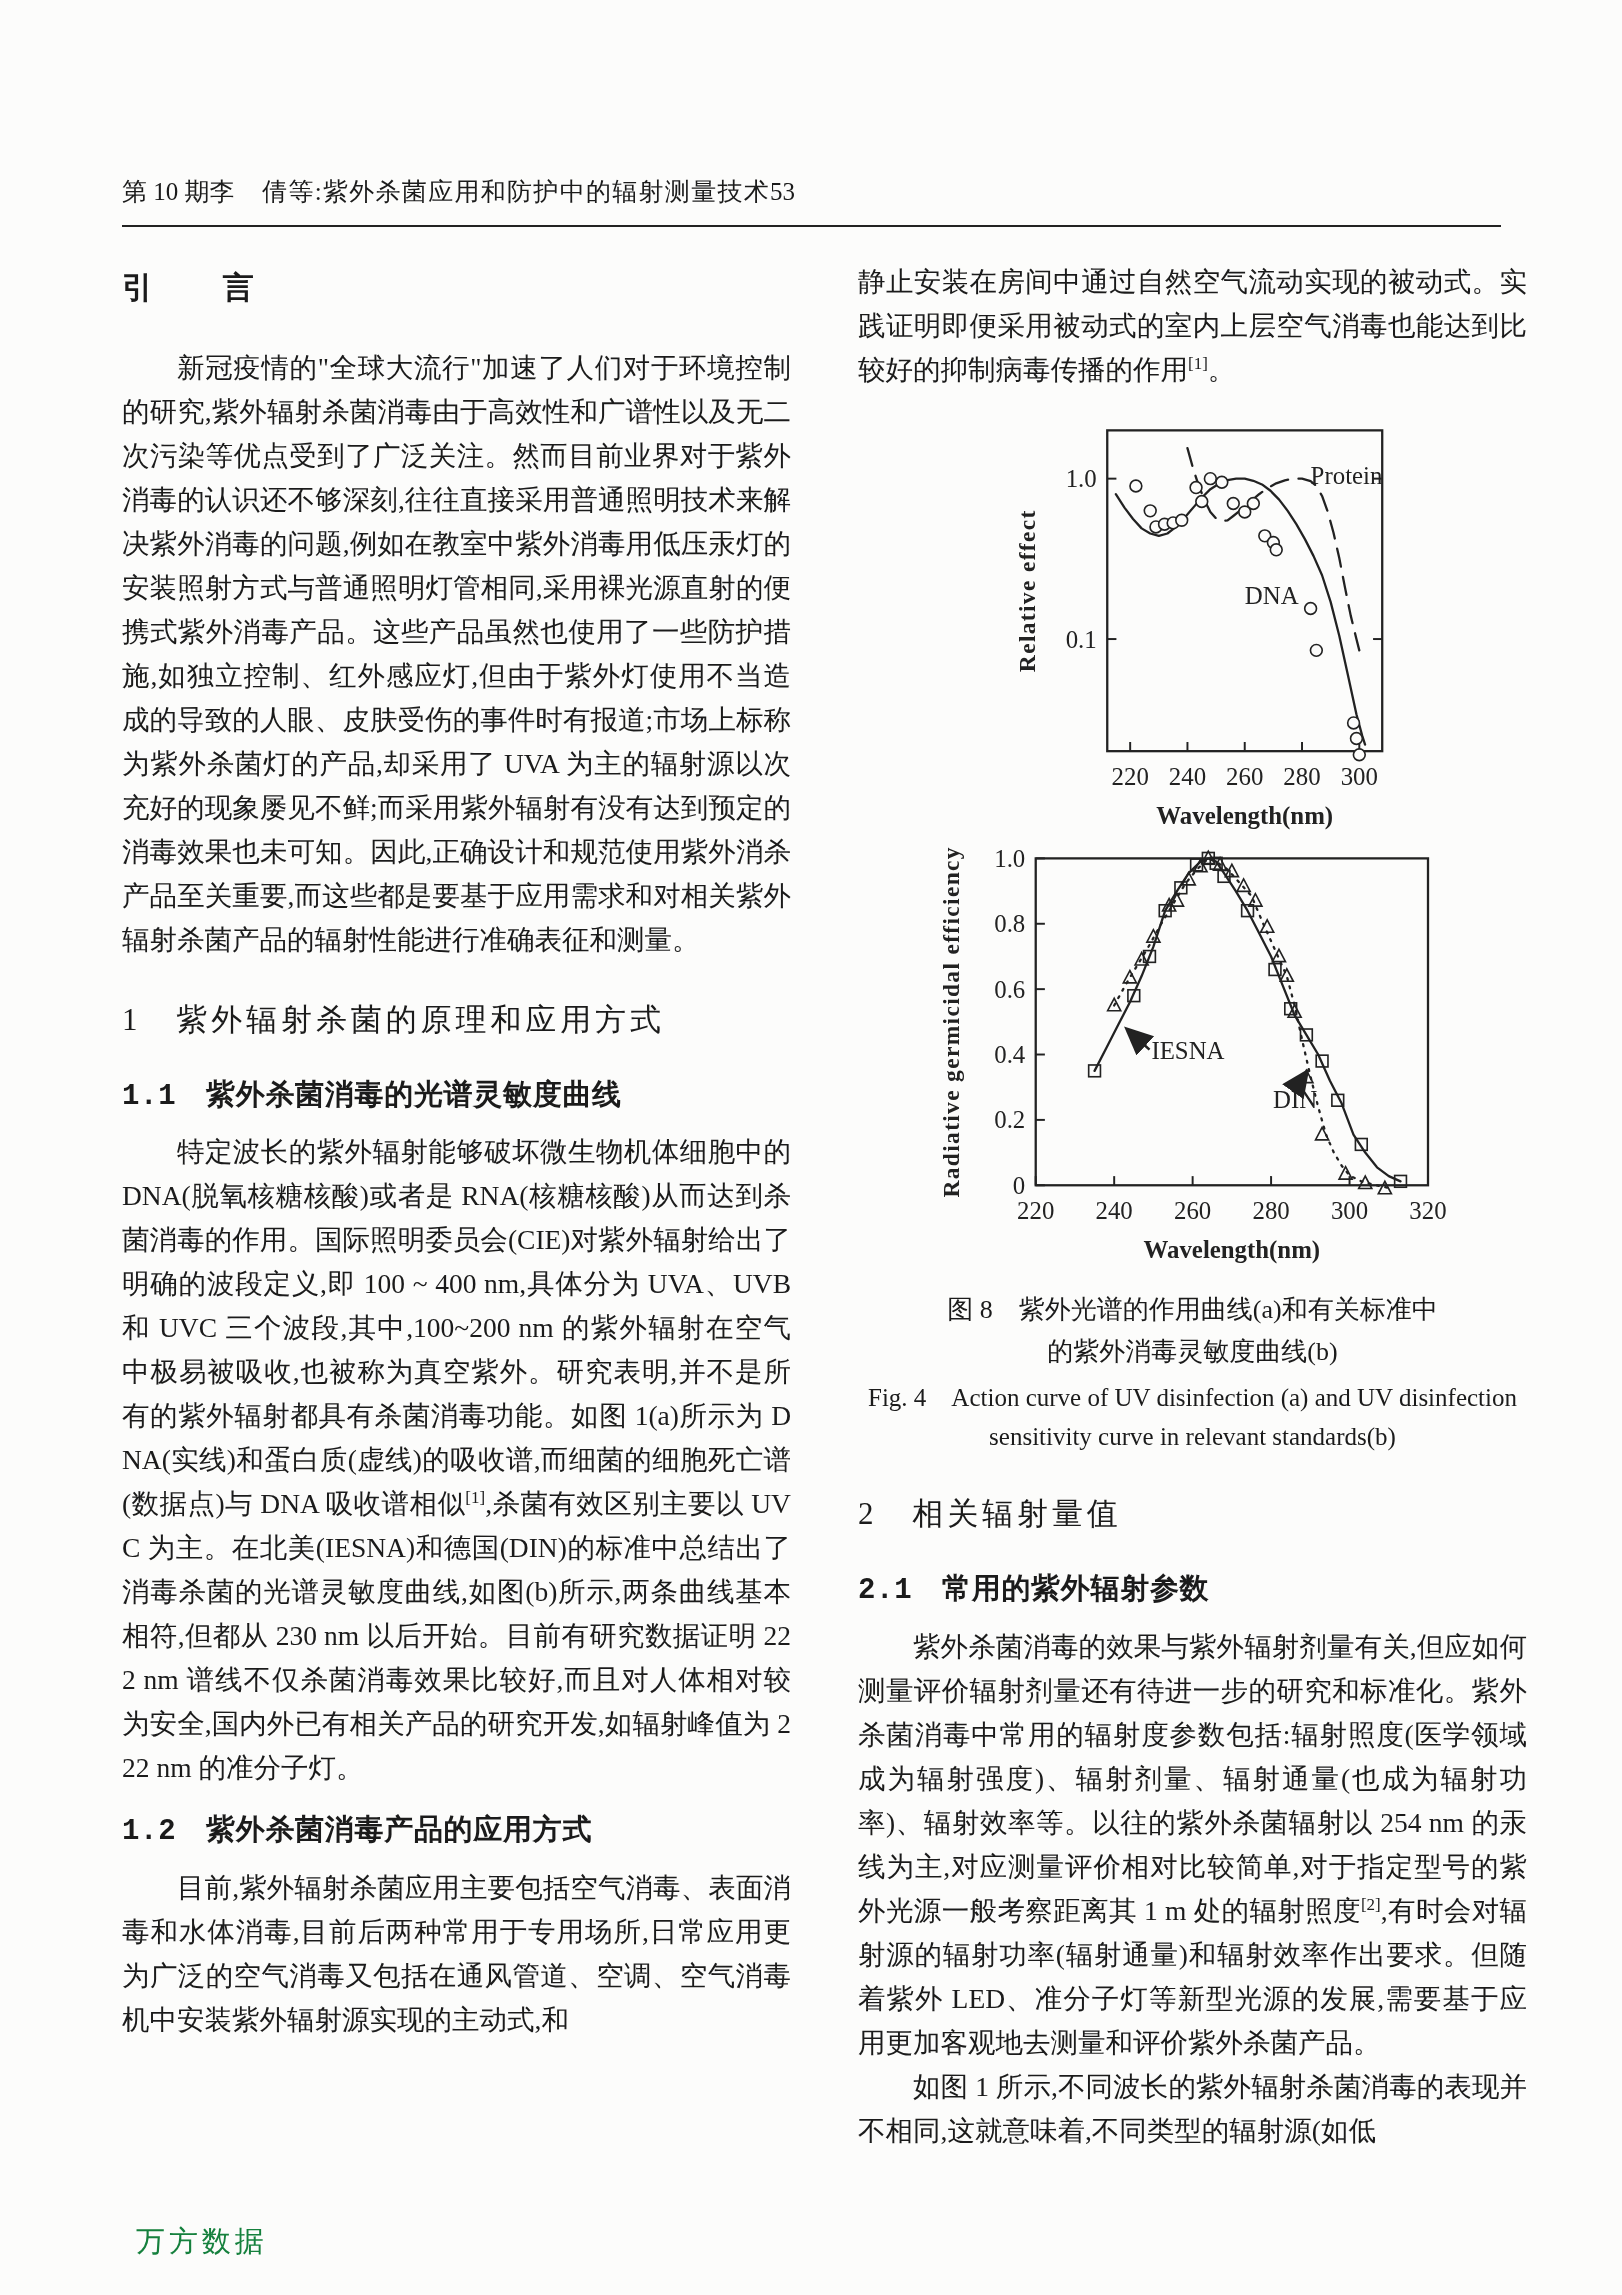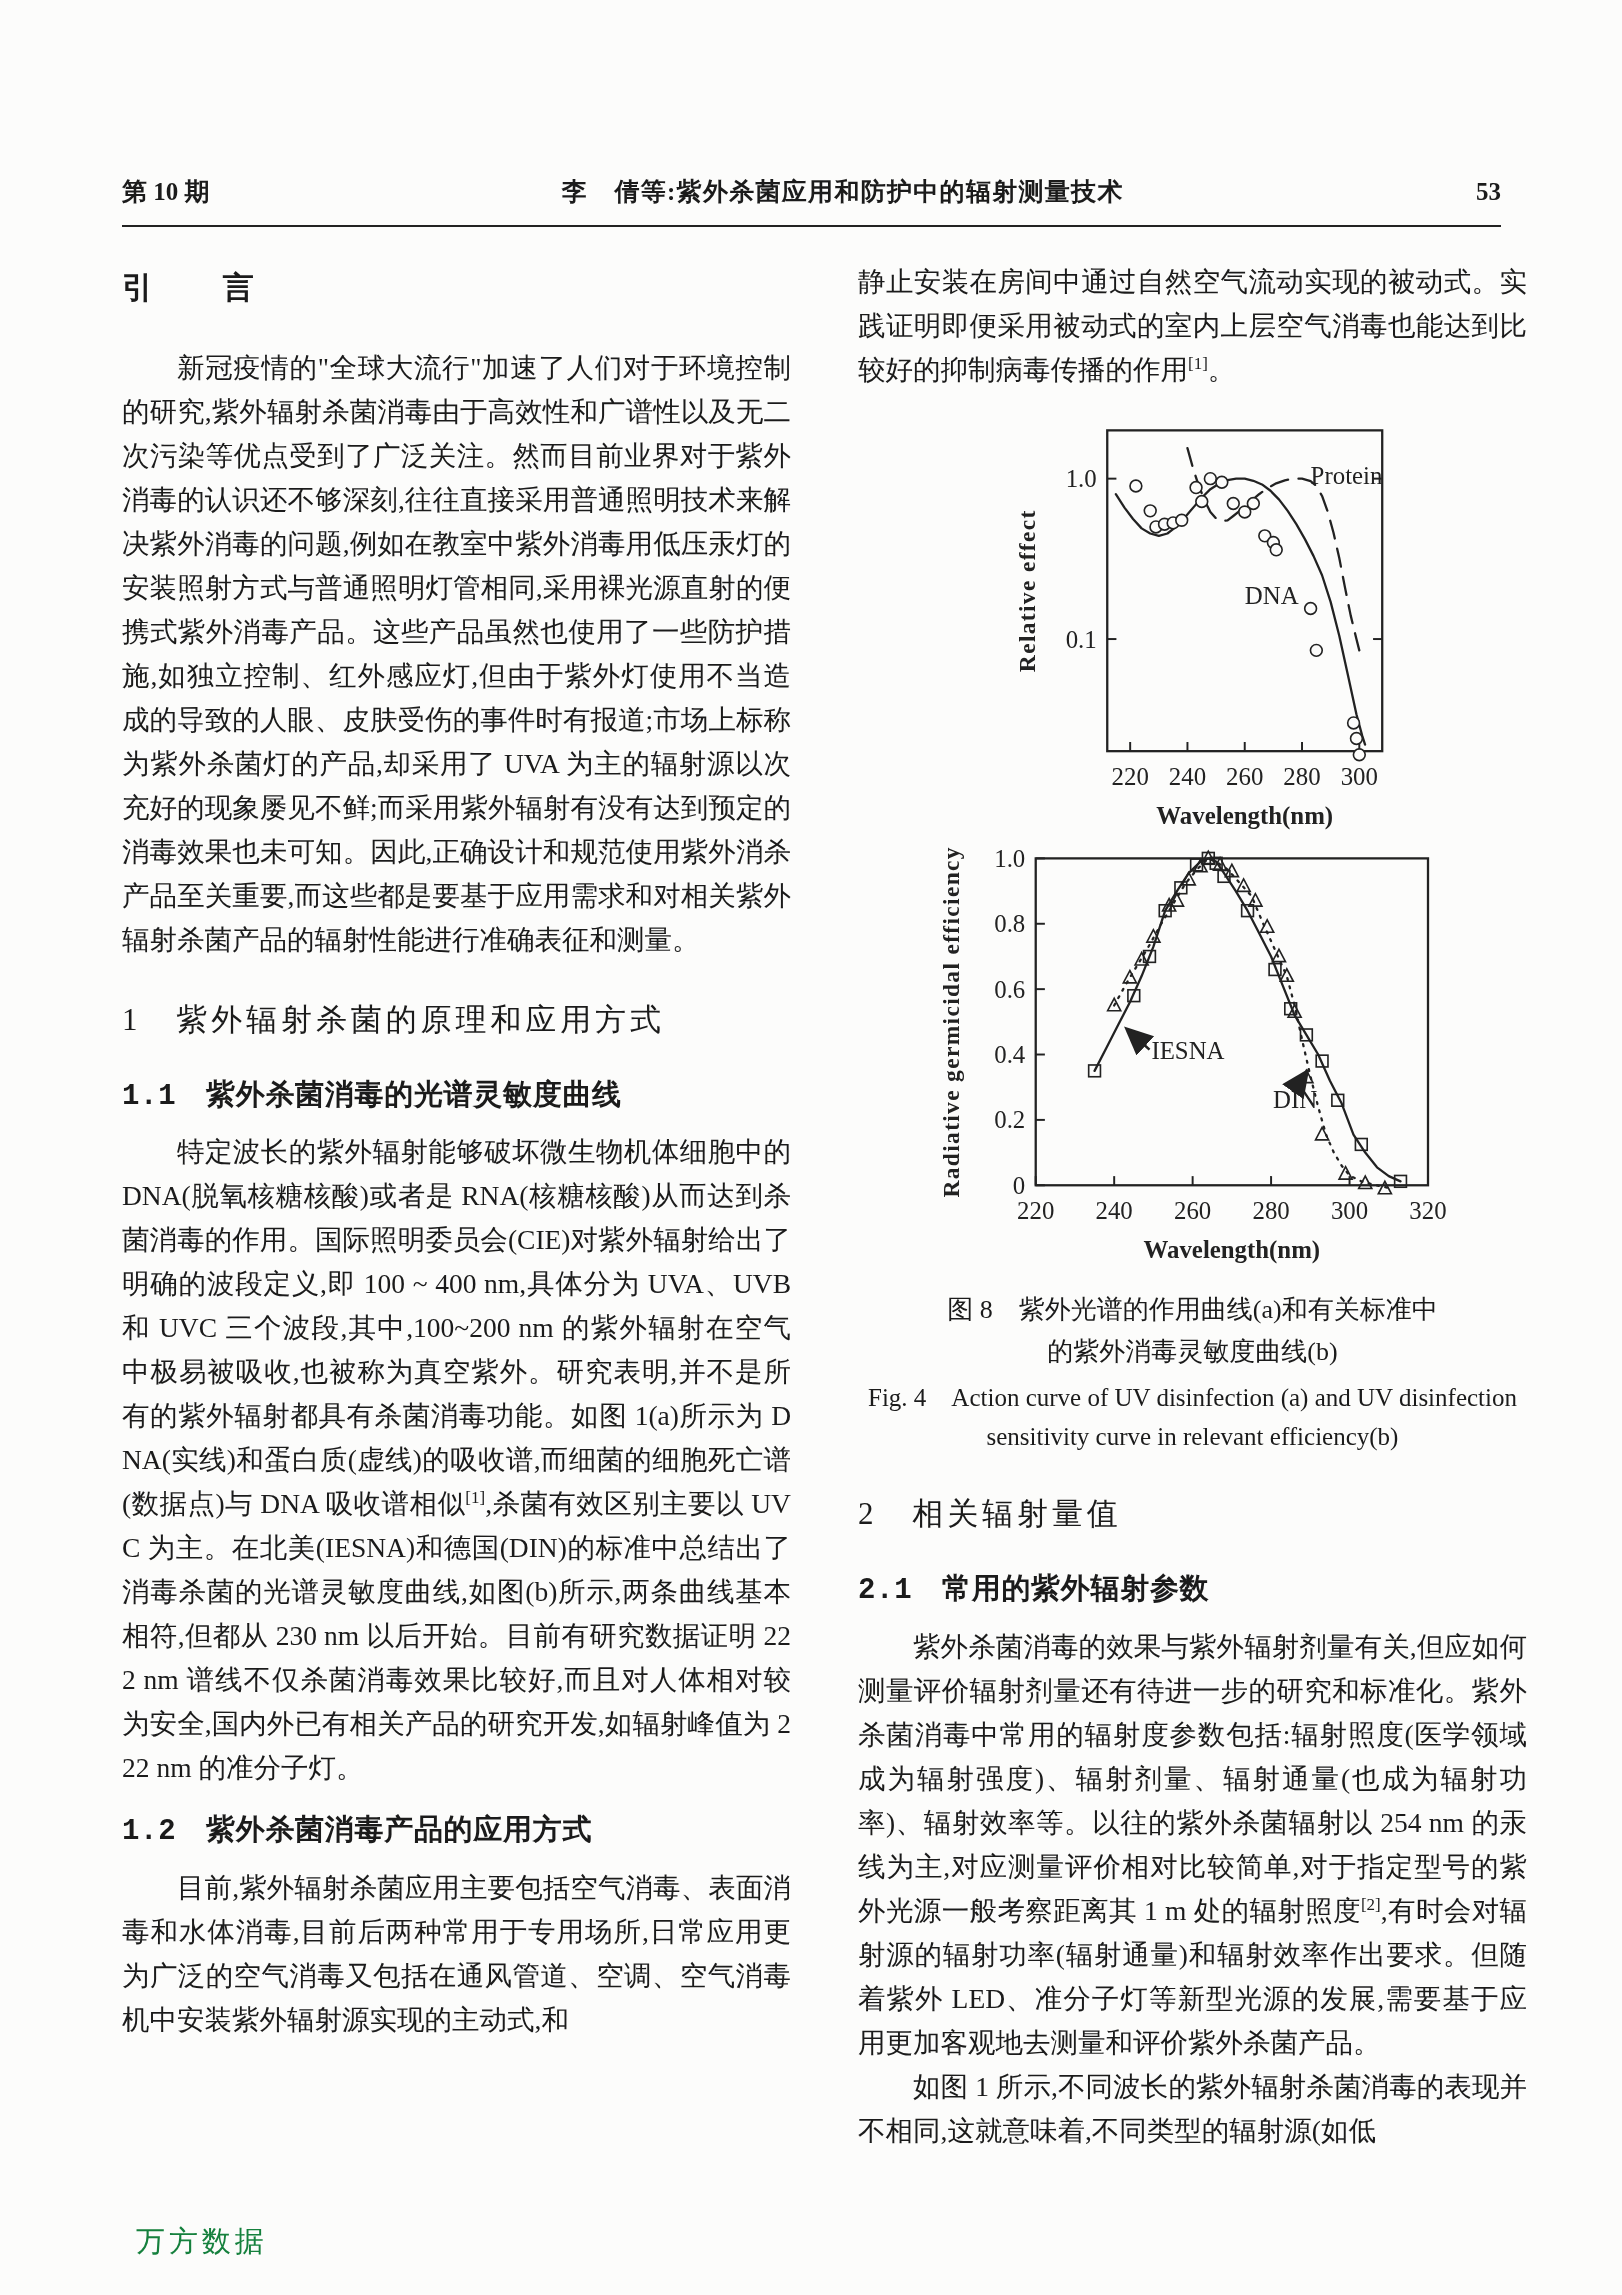--- a/index.html
+++ b/index.html
@@ -1,20 +1,20 @@
 <!DOCTYPE html>
 <html style="font-size:10.5px"><head>
 <meta charset="utf-8">
 <style>
   html,body{margin:0;padding:0;background:#e8e8e8;}
   .page{position:relative;width:1623px;height:2295px;background:#fcfcfb;
         font-family:"Liberation Serif","DejaVu Serif",serif;color:#1b1b1b;overflow:hidden;}
   .header{position:absolute;left:122px;top:175px;width:1379px;display:flex;
-          justify-content:space-between;align-items:baseline;font-size:25px;
-          border-bottom:2px solid #222;padding-bottom:17px;font-weight:bold;}
+          align-items:baseline;font-size:25px;
+          border-bottom:2px solid #222;padding-bottom:17px;}
   .header .htitle{letter-spacing:1.3px;}
   .col{position:absolute;width:669px;}
   .col-left{left:122px;top:264px;}
   .col-right{left:834px;top:260px;margin-left:24px;}
   p.body{font-size:27.5px;line-height:44px;text-align:justify;margin:0;
          text-indent:2em;word-break:break-all;overflow-wrap:anywhere;}
   p.body.noindent{text-indent:0;}
   sup{font-size:17px;line-height:0;vertical-align:super;}
   h2.intro{font-size:31px;font-weight:bold;margin:2.6px 0 37px 0;letter-spacing:2.6px;}
   h2.section{font-size:31px;font-weight:normal;letter-spacing:3.9px;margin:37px 0 34px 0;}
@@ -190,21 +190,21 @@
             <text x="523" y="404.5" text-anchor="start" class="anno">DIN</text>
             <line x1="553" y1="379.50000000000006" x2="574" y2="349.5" stroke="#222" stroke-width="4" marker-end="url(#chart-b-arr)"></line>
           </svg>
       </div>
       <div class="caption-zh">
         <div>图 8　紫外光谱的作用曲线(a)和有关标准中</div>
         <div>的紫外消毒灵敏度曲线(b)</div>
       </div>
       <div class="caption-en">
         <div>Fig. 4　Action curve of UV disinfection (a) and UV disinfection</div>
-        <div>sensitivity curve in relevant efficiency(b)</div>
+        <div>sensitivity curve in relevant standards(b)</div>
       </div>
     </div>
 
     <h2 class="section">2　相关辐射量值</h2>
     <h3 class="sub">2.1　常用的紫外辐射参数</h3>
     <p class="body">紫外杀菌消毒的效果与紫外辐射剂量有关,但应如何测量评价辐射剂量还有待进一步的研究和标准化。紫外杀菌消毒中常用的辐射度参数包括:辐射照度(医学领域成为辐射强度)、辐射剂量、辐射通量(也成为辐射功率)、辐射效率等。以往的紫外杀菌辐射以 254 nm 的汞线为主,对应测量评价相对比较简单,对于指定型号的紫外光源一般考察距离其 1 m 处的辐射照度<sup>[2]</sup>,有时会对辐射源的辐射功率(辐射通量)和辐射效率作出要求。但随着紫外 LED、准分子灯等新型光源的发展,需要基于应用更加客观地去测量和评价紫外杀菌产品。</p>
     <p class="body">如图 1 所示,不同波长的紫外辐射杀菌消毒的表现并不相同,这就意味着,不同类型的辐射源(如低</p>
   </div>
 
   <div class="watermark">万方数据</div>

